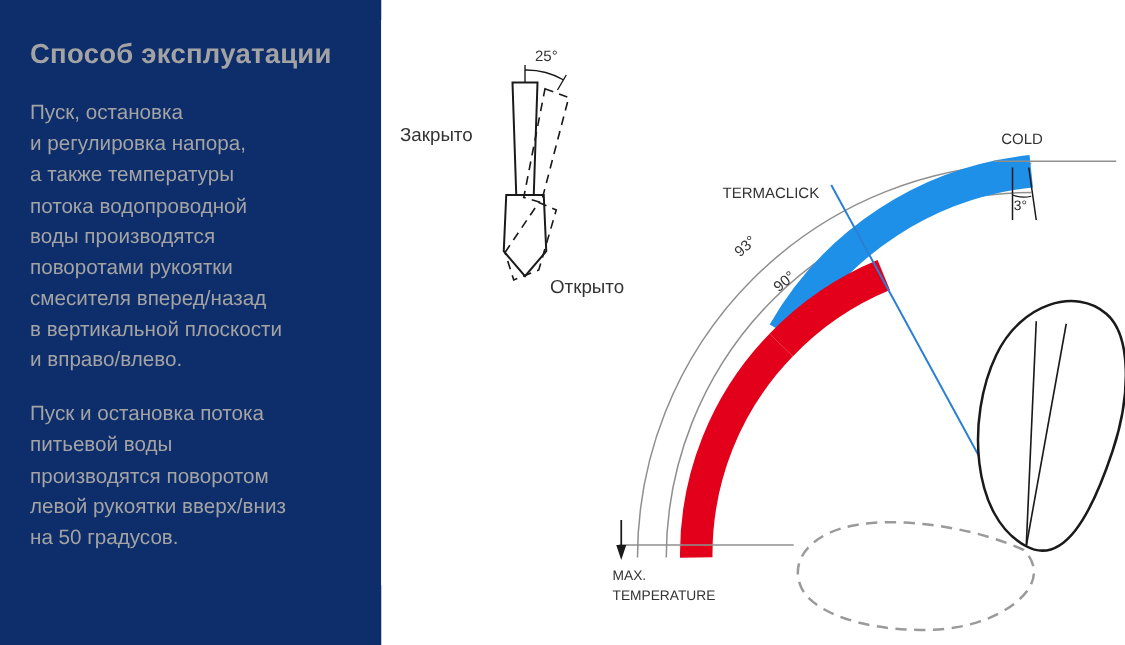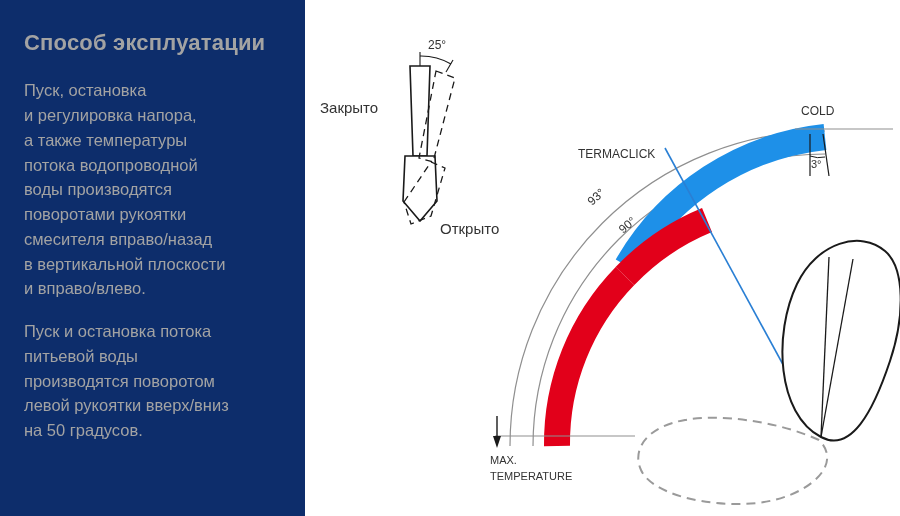--- a/index.html
+++ b/index.html
@@ -69,21 +69,21 @@
 <div id="page">
 
   <div id="left-panel">
     <div id="panel-title">Способ эксплуатации</div>
     <div class="panel-par">Пуск, остановка
 и регулировка напора,
 а также температуры
 потока водопроводной
 воды производятся
 поворотами рукоятки
-смесителя вправо/назад
+смесителя вперед/назад
 в вертикальной плоскости
 и вправо/влево.</div>
     <div class="panel-par">Пуск и остановка потока
 питьевой воды
 производятся поворотом
 левой рукоятки вверх/вниз
 на 50 градусов.</div>
   </div>
 
   <div id="diagram">

